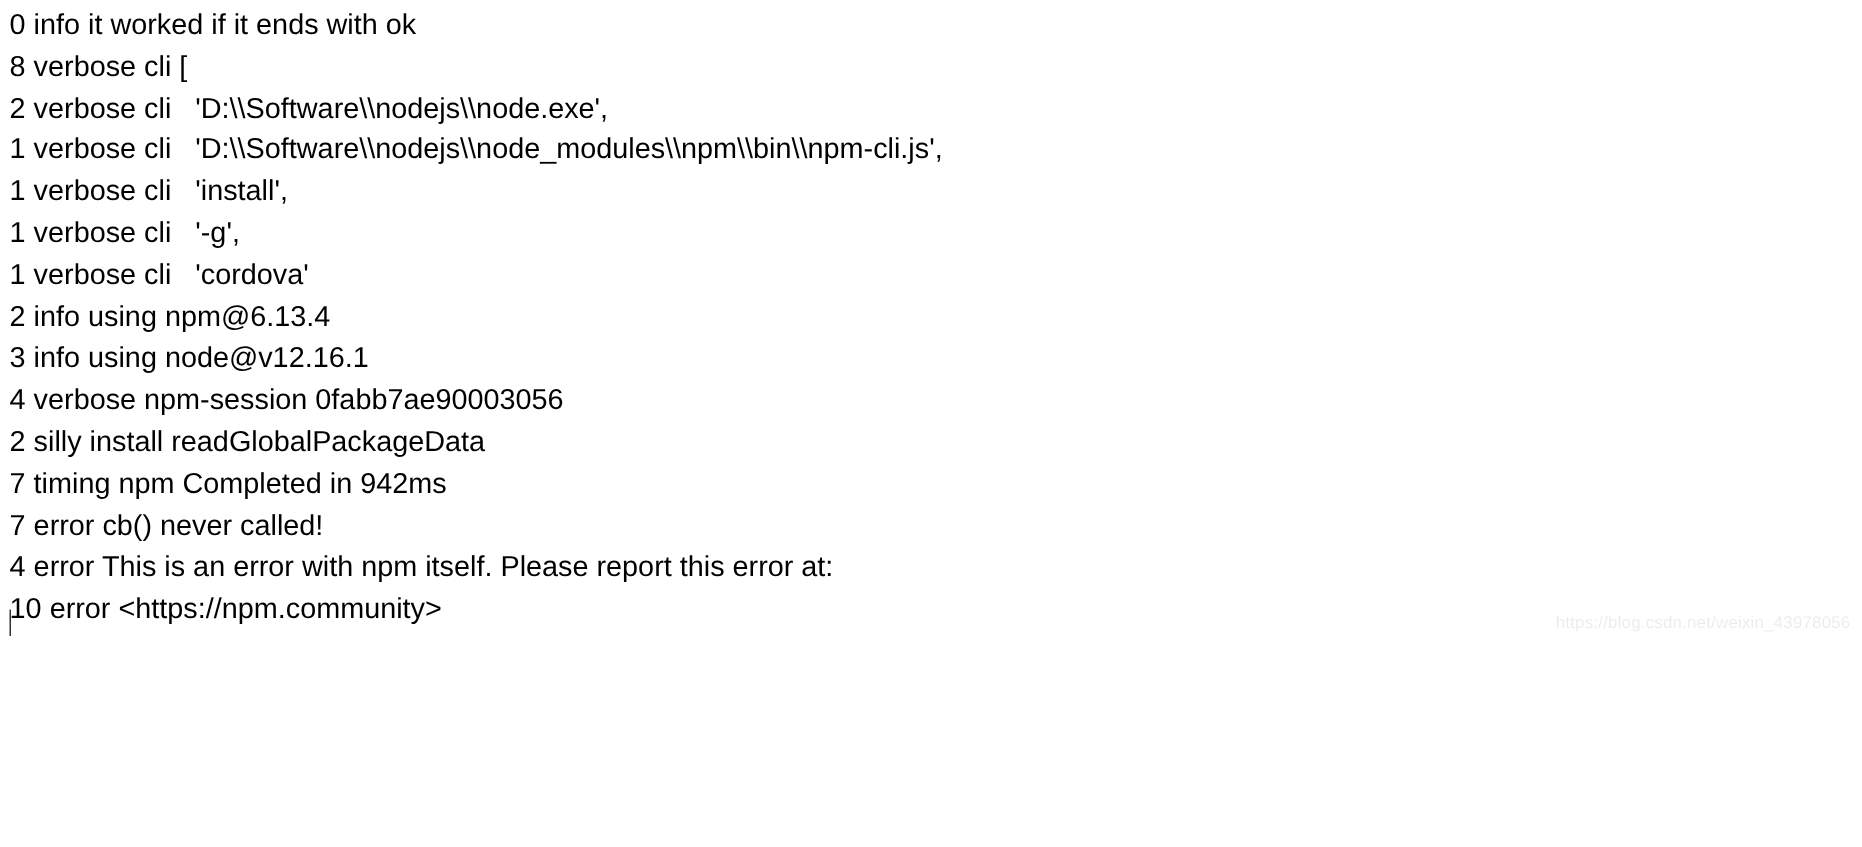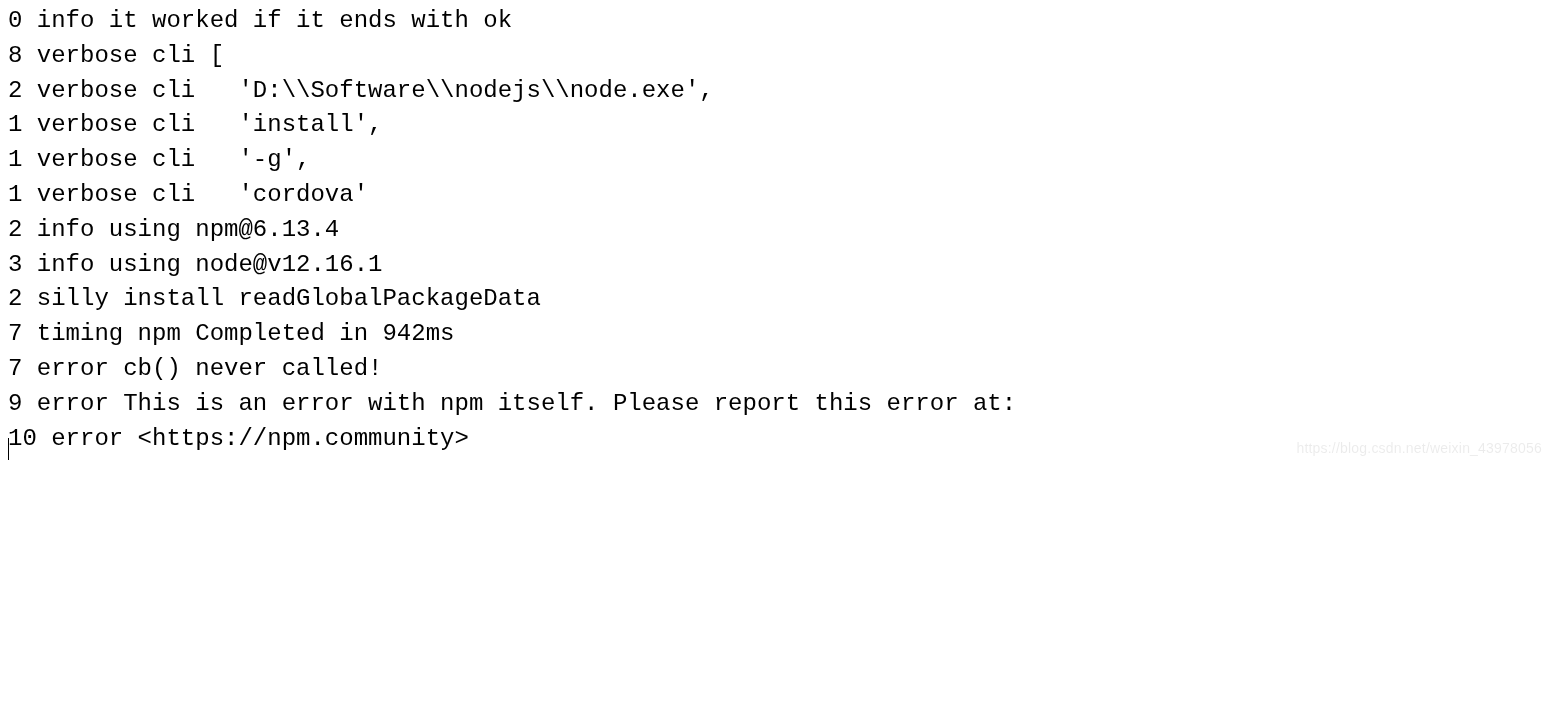--- a/index.html
+++ b/index.html
@@ -12,21 +12,21 @@
       font-family: "Segoe UI", "Microsoft YaHei", Arial, sans-serif;
       font-size: 24px;
       color: #000000;
       padding: 4px 8px;
       line-height: 1.45;
       width: 1552px;
       position: relative;
     }
     .log-line {
       white-space: pre;
-      font-family: Liberation Mono, monospace;
+      font-family: Liberation Sans, sans-serif;
     }
     .cursor {
       position: absolute;
       left: 8px;
       bottom: 0;
       width: 1px;
       height: 22px;
       background: #000;
     }
     .watermark {
@@ -39,27 +39,29 @@
       letter-spacing: 0.2px;
     }
   </style>
 </head>
 <body>
 
 <div>
   <div class="log-line">0 info it worked if it ends with ok</div>
   <div class="log-line">8 verbose cli [</div>
   <div class="log-line">2 verbose cli   'D:\\Software\\nodejs\\node.exe',</div>
+  <div class="log-line">1 verbose cli   'D:\\Software\\nodejs\\node_modules\\npm\\bin\\npm-cli.js',</div>
   <div class="log-line">1 verbose cli   'install',</div>
   <div class="log-line">1 verbose cli   '-g',</div>
   <div class="log-line">1 verbose cli   'cordova'</div>
   <div class="log-line">2 info using npm@6.13.4</div>
   <div class="log-line">3 info using node@v12.16.1</div>
+  <div class="log-line">4 verbose npm-session 0fabb7ae90003056</div>
   <div class="log-line">2 silly install readGlobalPackageData</div>
   <div class="log-line">7 timing npm Completed in 942ms</div>
   <div class="log-line">7 error cb() never called!</div>
-  <div class="log-line">9 error This is an error with npm itself. Please report this error at:</div>
+  <div class="log-line">4 error This is an error with npm itself. Please report this error at:</div>
   <div class="log-line">10 error &lt;https://npm.community&gt;</div>
 </div>
 
 <div class="cursor"></div>
 
 <div class="watermark">https://blog.csdn.net/weixin_43978056</div>
 
 </body></html>

